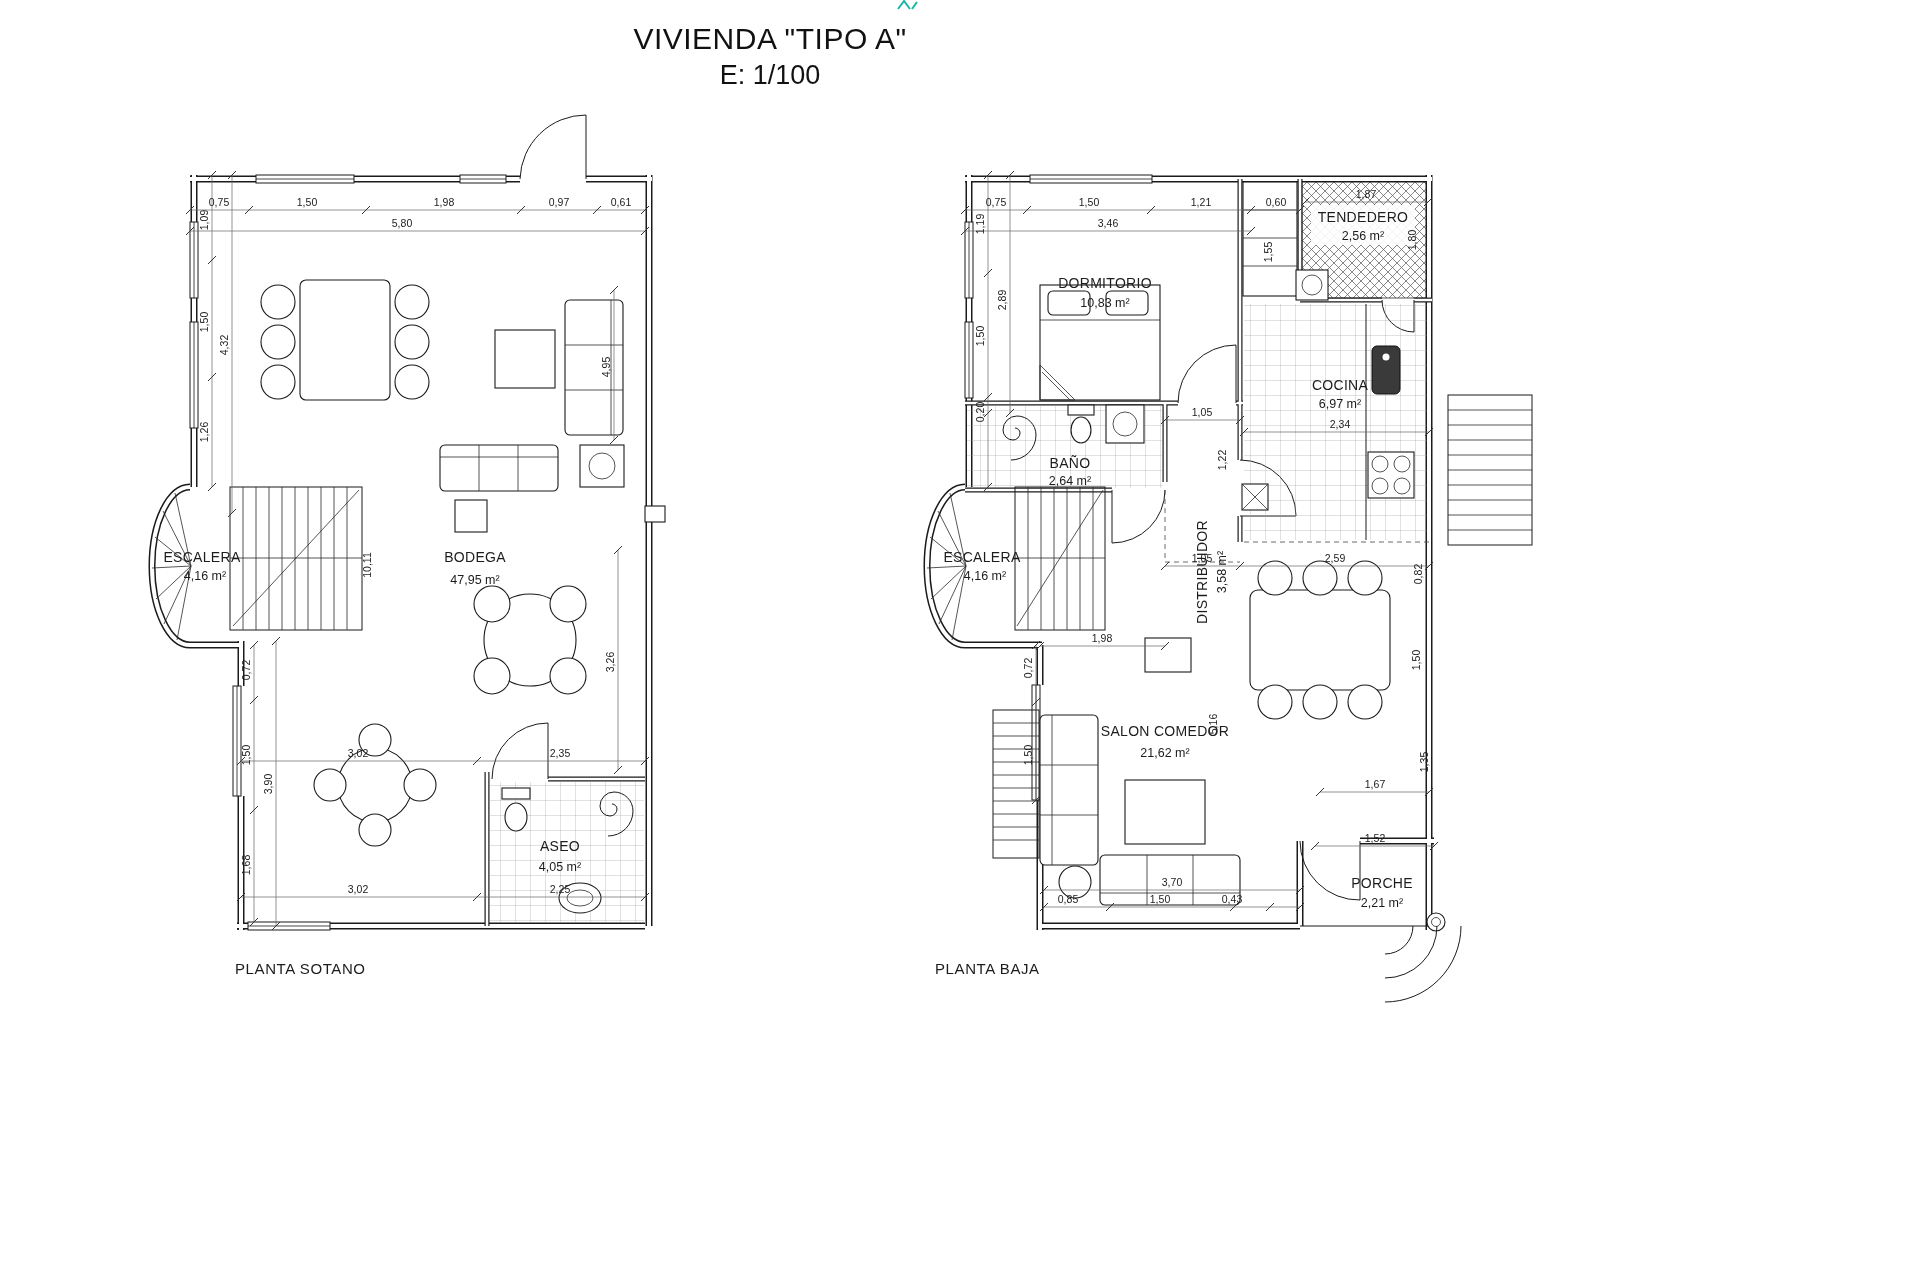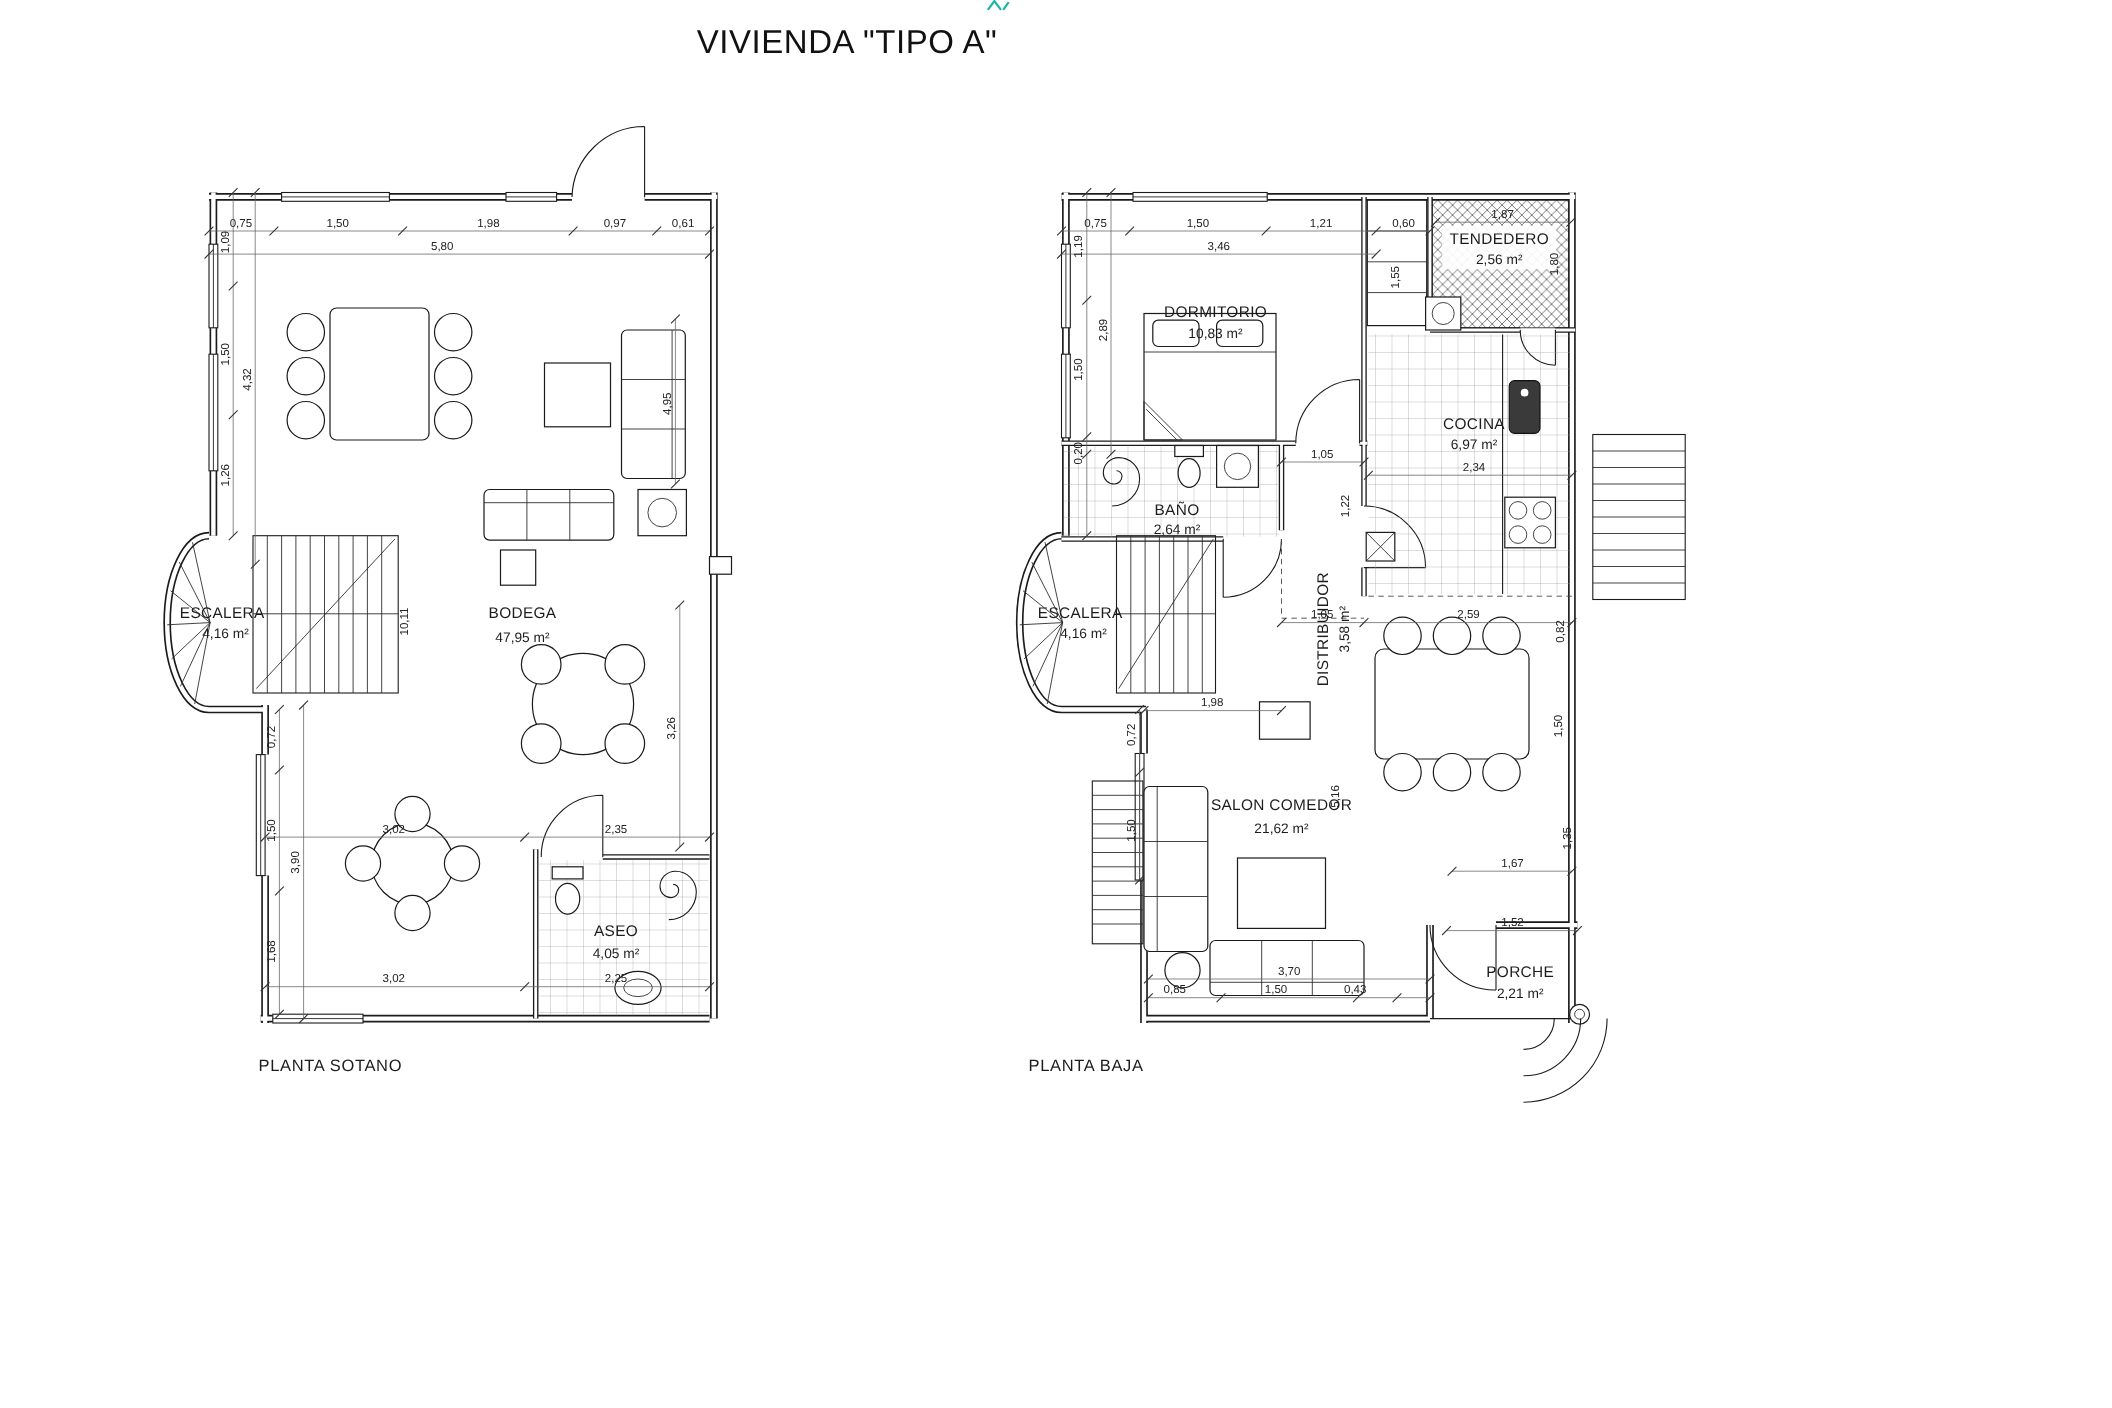--- a/index.html
+++ b/index.html
@@ -26,20 +26,21 @@
   text.dim{font-size:10.5px;fill:#222;text-anchor:middle;}
   text.room{font-size:14px;text-anchor:middle;letter-spacing:.3px;}
   text.area{font-size:12.5px;text-anchor:middle;}
   text.cap{font-size:15px;text-anchor:start;letter-spacing:.6px;}
 </style>
 </head>
 <body>
 
 <div class="titleblock">
   <div class="t1">VIVIENDA "TIPO A"</div>
+  <div class="t2">E: 1/100</div>
 </div>
 
 <svg style="left:896px;top:0" width="24" height="10" viewBox="0 0 24 10">
   <path d="M2,9 L8,1 L14,9 M16,9 L21,2" stroke="#18b7a4" stroke-width="2" fill="none"></path>
 </svg>
 
 <svg style="left:140px;top:110px" width="580" height="890" viewBox="0 0 580 890">
   <defs>
     <pattern id="pt-grid" width="15" height="15" patternUnits="userSpaceOnUse">
       <path d="M15,0 H0 V15" fill="none" stroke="#9a9a9a" stroke-width="0.6"></path>

